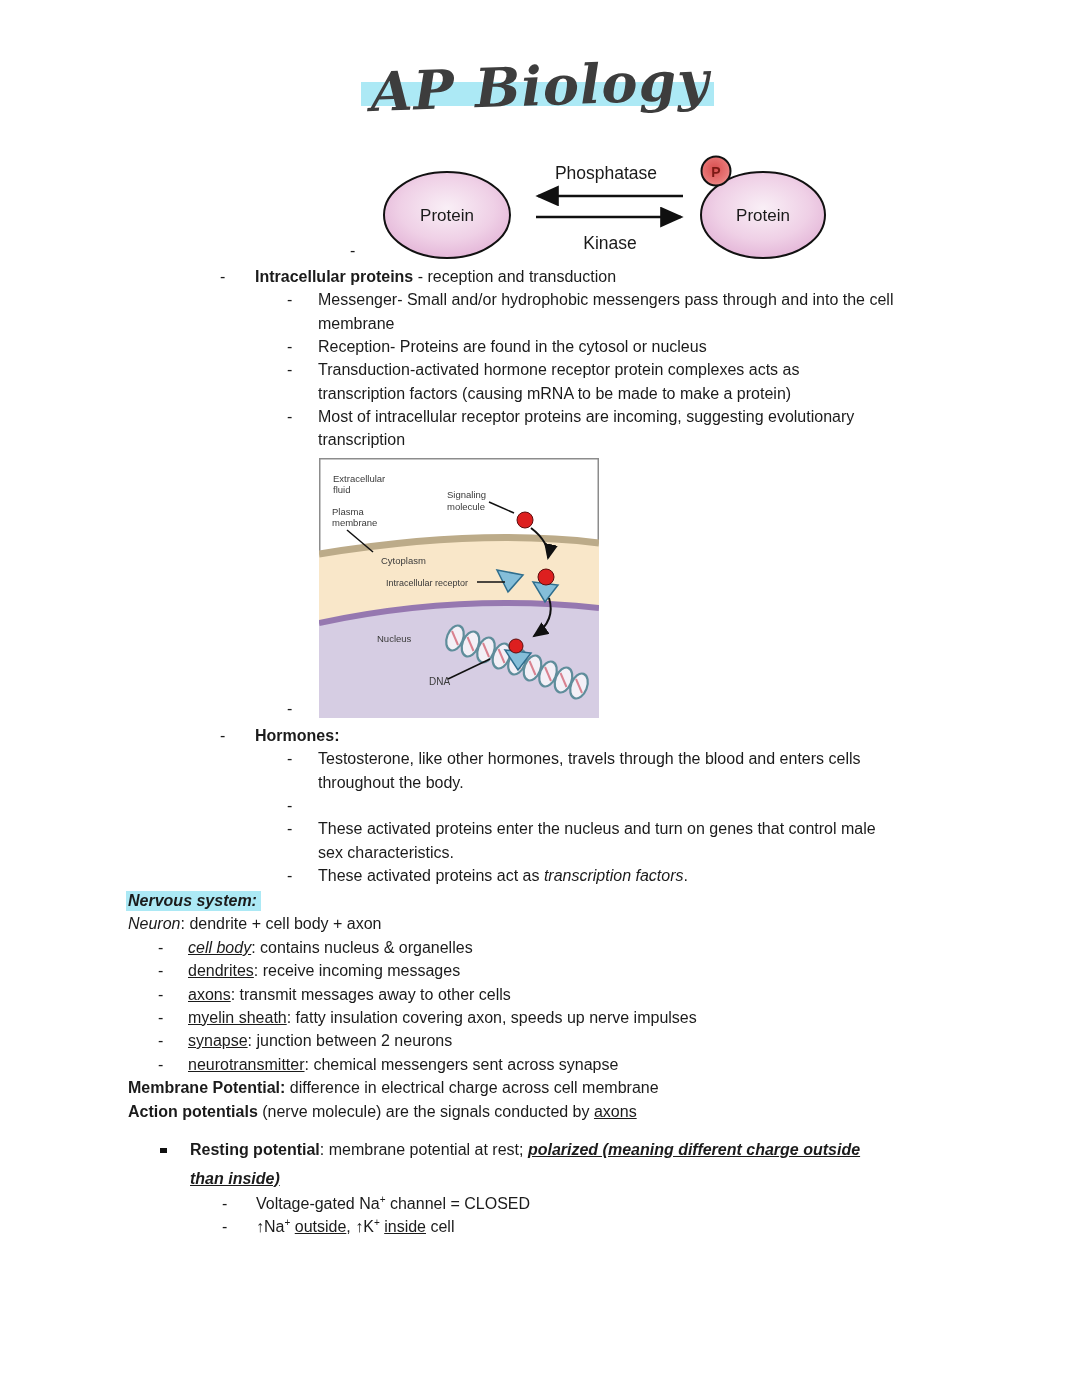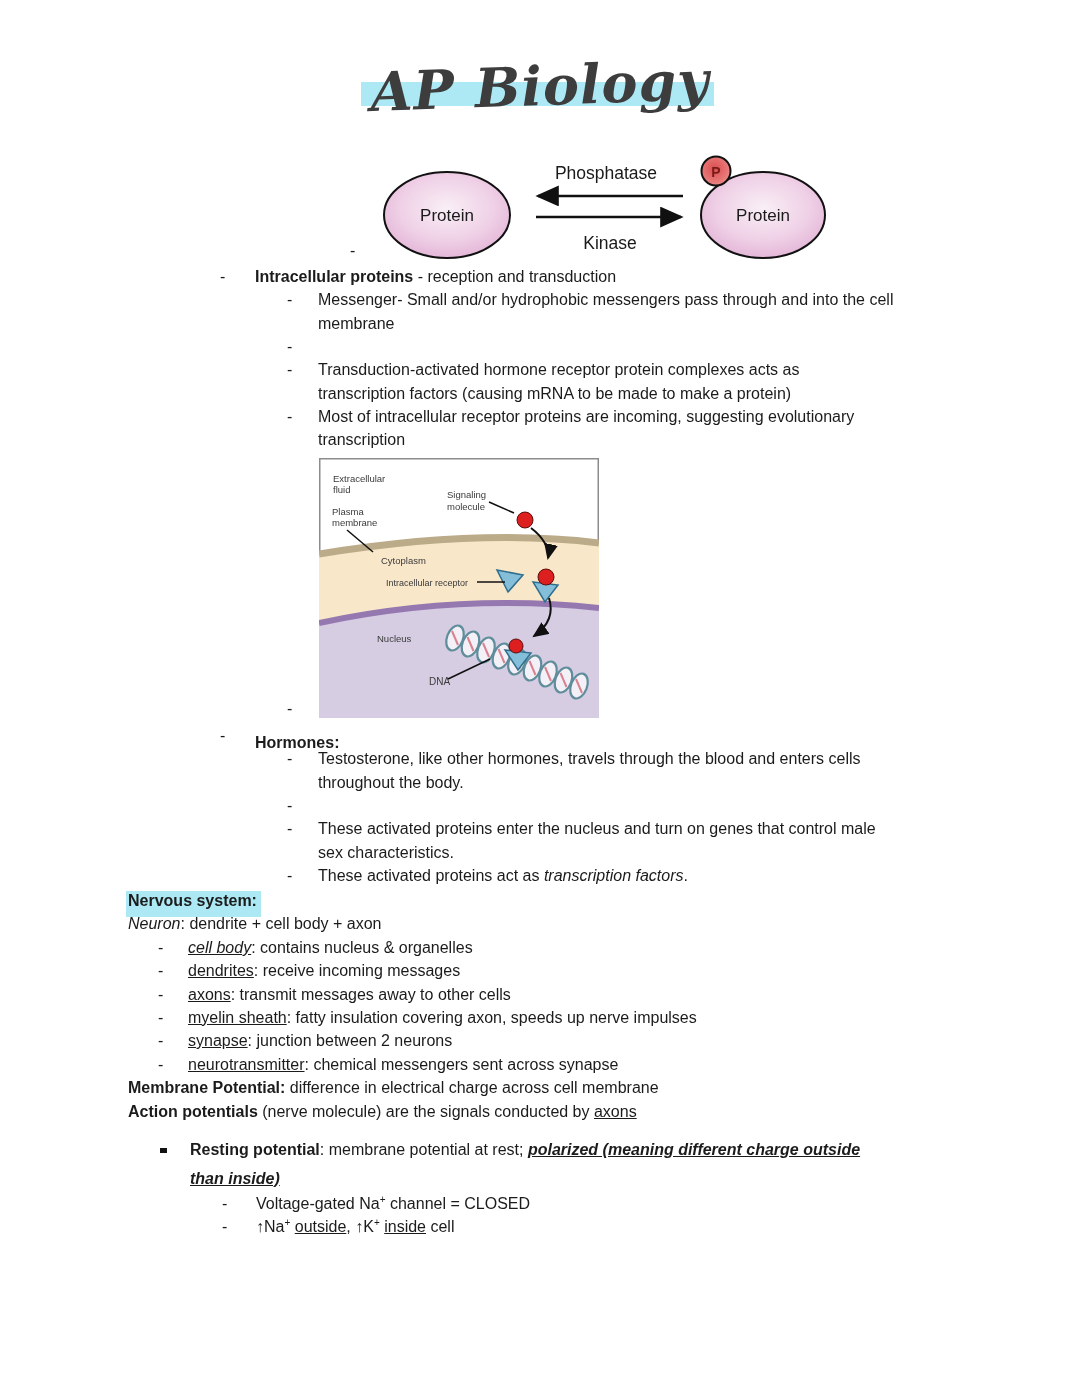--- a/index.html
+++ b/index.html
@@ -6,27 +6,27 @@
   .page{position:relative;width:1080px;height:1397px;background:#ffffff;margin:0 auto;
         font-family:"Liberation Sans","DejaVu Sans",sans-serif;color:#1b1b1b;overflow:hidden;}
   
   .title-bar{position:absolute;left:361px;top:82px;width:353px;height:24px;background:var(--highlight_cyan,#ace9f5);}
   .title-text{position:absolute;left:0;top:54px;width:1080px;text-align:center;
         font-family:"DejaVu Serif","Liberation Serif",serif;font-style:italic;font-weight:bold;
         font-size:54px;color:#3d3d3d;letter-spacing:1px;transform:rotate(-2deg);}
   
   .ln{position:absolute;left:0;width:1080px;height:21px;font-size:16px;white-space:nowrap;}
   .ln .dash,.ln .tx{position:absolute;top:0;}
-  .b{font-weight:bold;margin-top:7px;}
+  .b{font-weight:bold;}
   .i{font-style:italic;}
   .bi{font-weight:bold;font-style:italic;text-decoration:underline;}
   .u{text-decoration:underline;}
   .iu{font-style:italic;text-decoration:underline;}
   sup{font-size:10px;vertical-align:super;line-height:0;}
-  .hl{background:var(--highlight_cyan,#ace9f5);padding:1px 4px 8px 2px;margin-left:-2px;}
+  .hl{background:var(--highlight_cyan,#ace9f5);padding:1px 4px 2px 2px;margin-left:-2px;font-style:italic;}
   .sqb{position:absolute;left:160px;top:1148px;width:7px;height:5px;background:#111;}
   svg text{font-family:"Liberation Sans","DejaVu Sans",sans-serif;}
 </style>
 </head>
 <body>
 
 <div class="page">
 
   <div class="title-bar"></div>
   <div class="title-text">AP Biology</div>
@@ -72,20 +72,21 @@
   </div>
   <div class="ln" style="top:291px">
     <span class="dash" style="left:287px">-</span>
     <span class="tx" style="left:318px">Messenger- Small and/or hydrophobic messengers pass through and into the cell</span>
   </div>
   <div class="ln" style="top:315px">
     <span class="tx" style="left:318px">membrane</span>
   </div>
   <div class="ln" style="top:338px">
     <span class="dash" style="left:287px">-</span>
+    <span class="tx" style="left:318px">Reception- Proteins are found in the cytosol or nucleus</span>
   </div>
   <div class="ln" style="top:361px">
     <span class="dash" style="left:287px">-</span>
     <span class="tx" style="left:318px">Transduction-activated hormone receptor protein complexes acts as</span>
   </div>
   <div class="ln" style="top:385px">
     <span class="tx" style="left:318px">transcription factors (causing mRNA to be made to make a protein)</span>
   </div>
   <div class="ln" style="top:408px">
     <span class="dash" style="left:287px">-</span>

